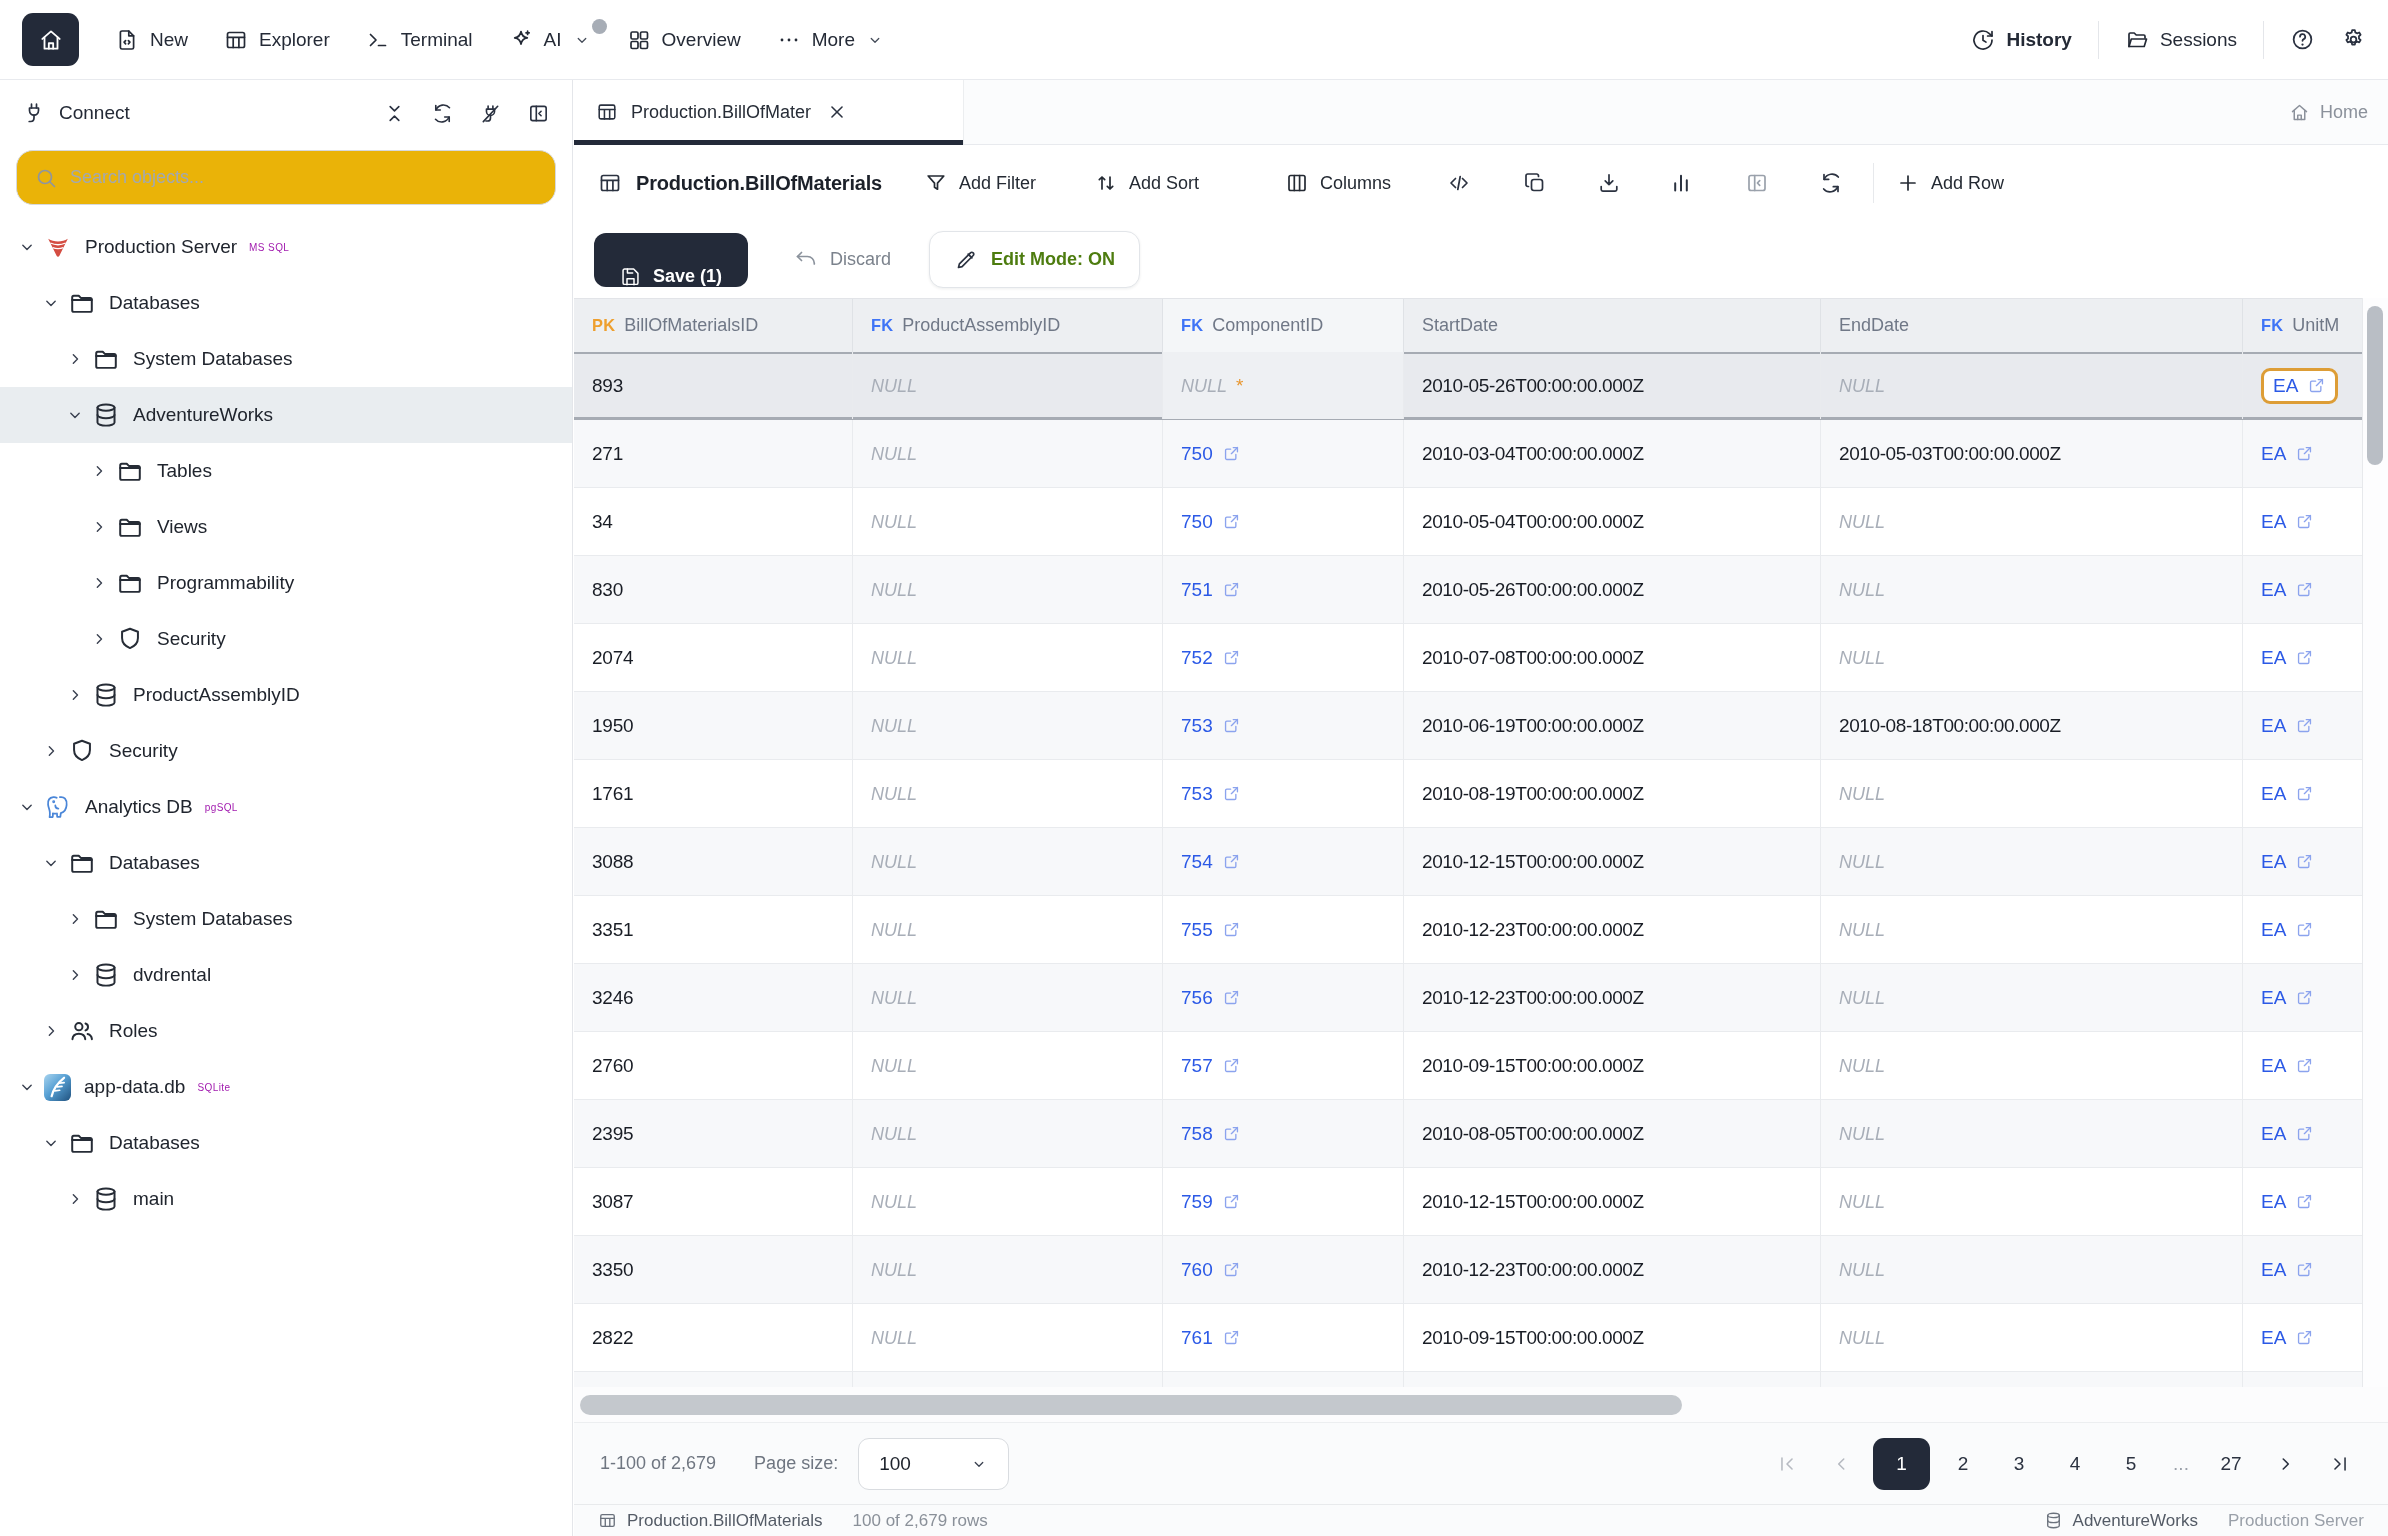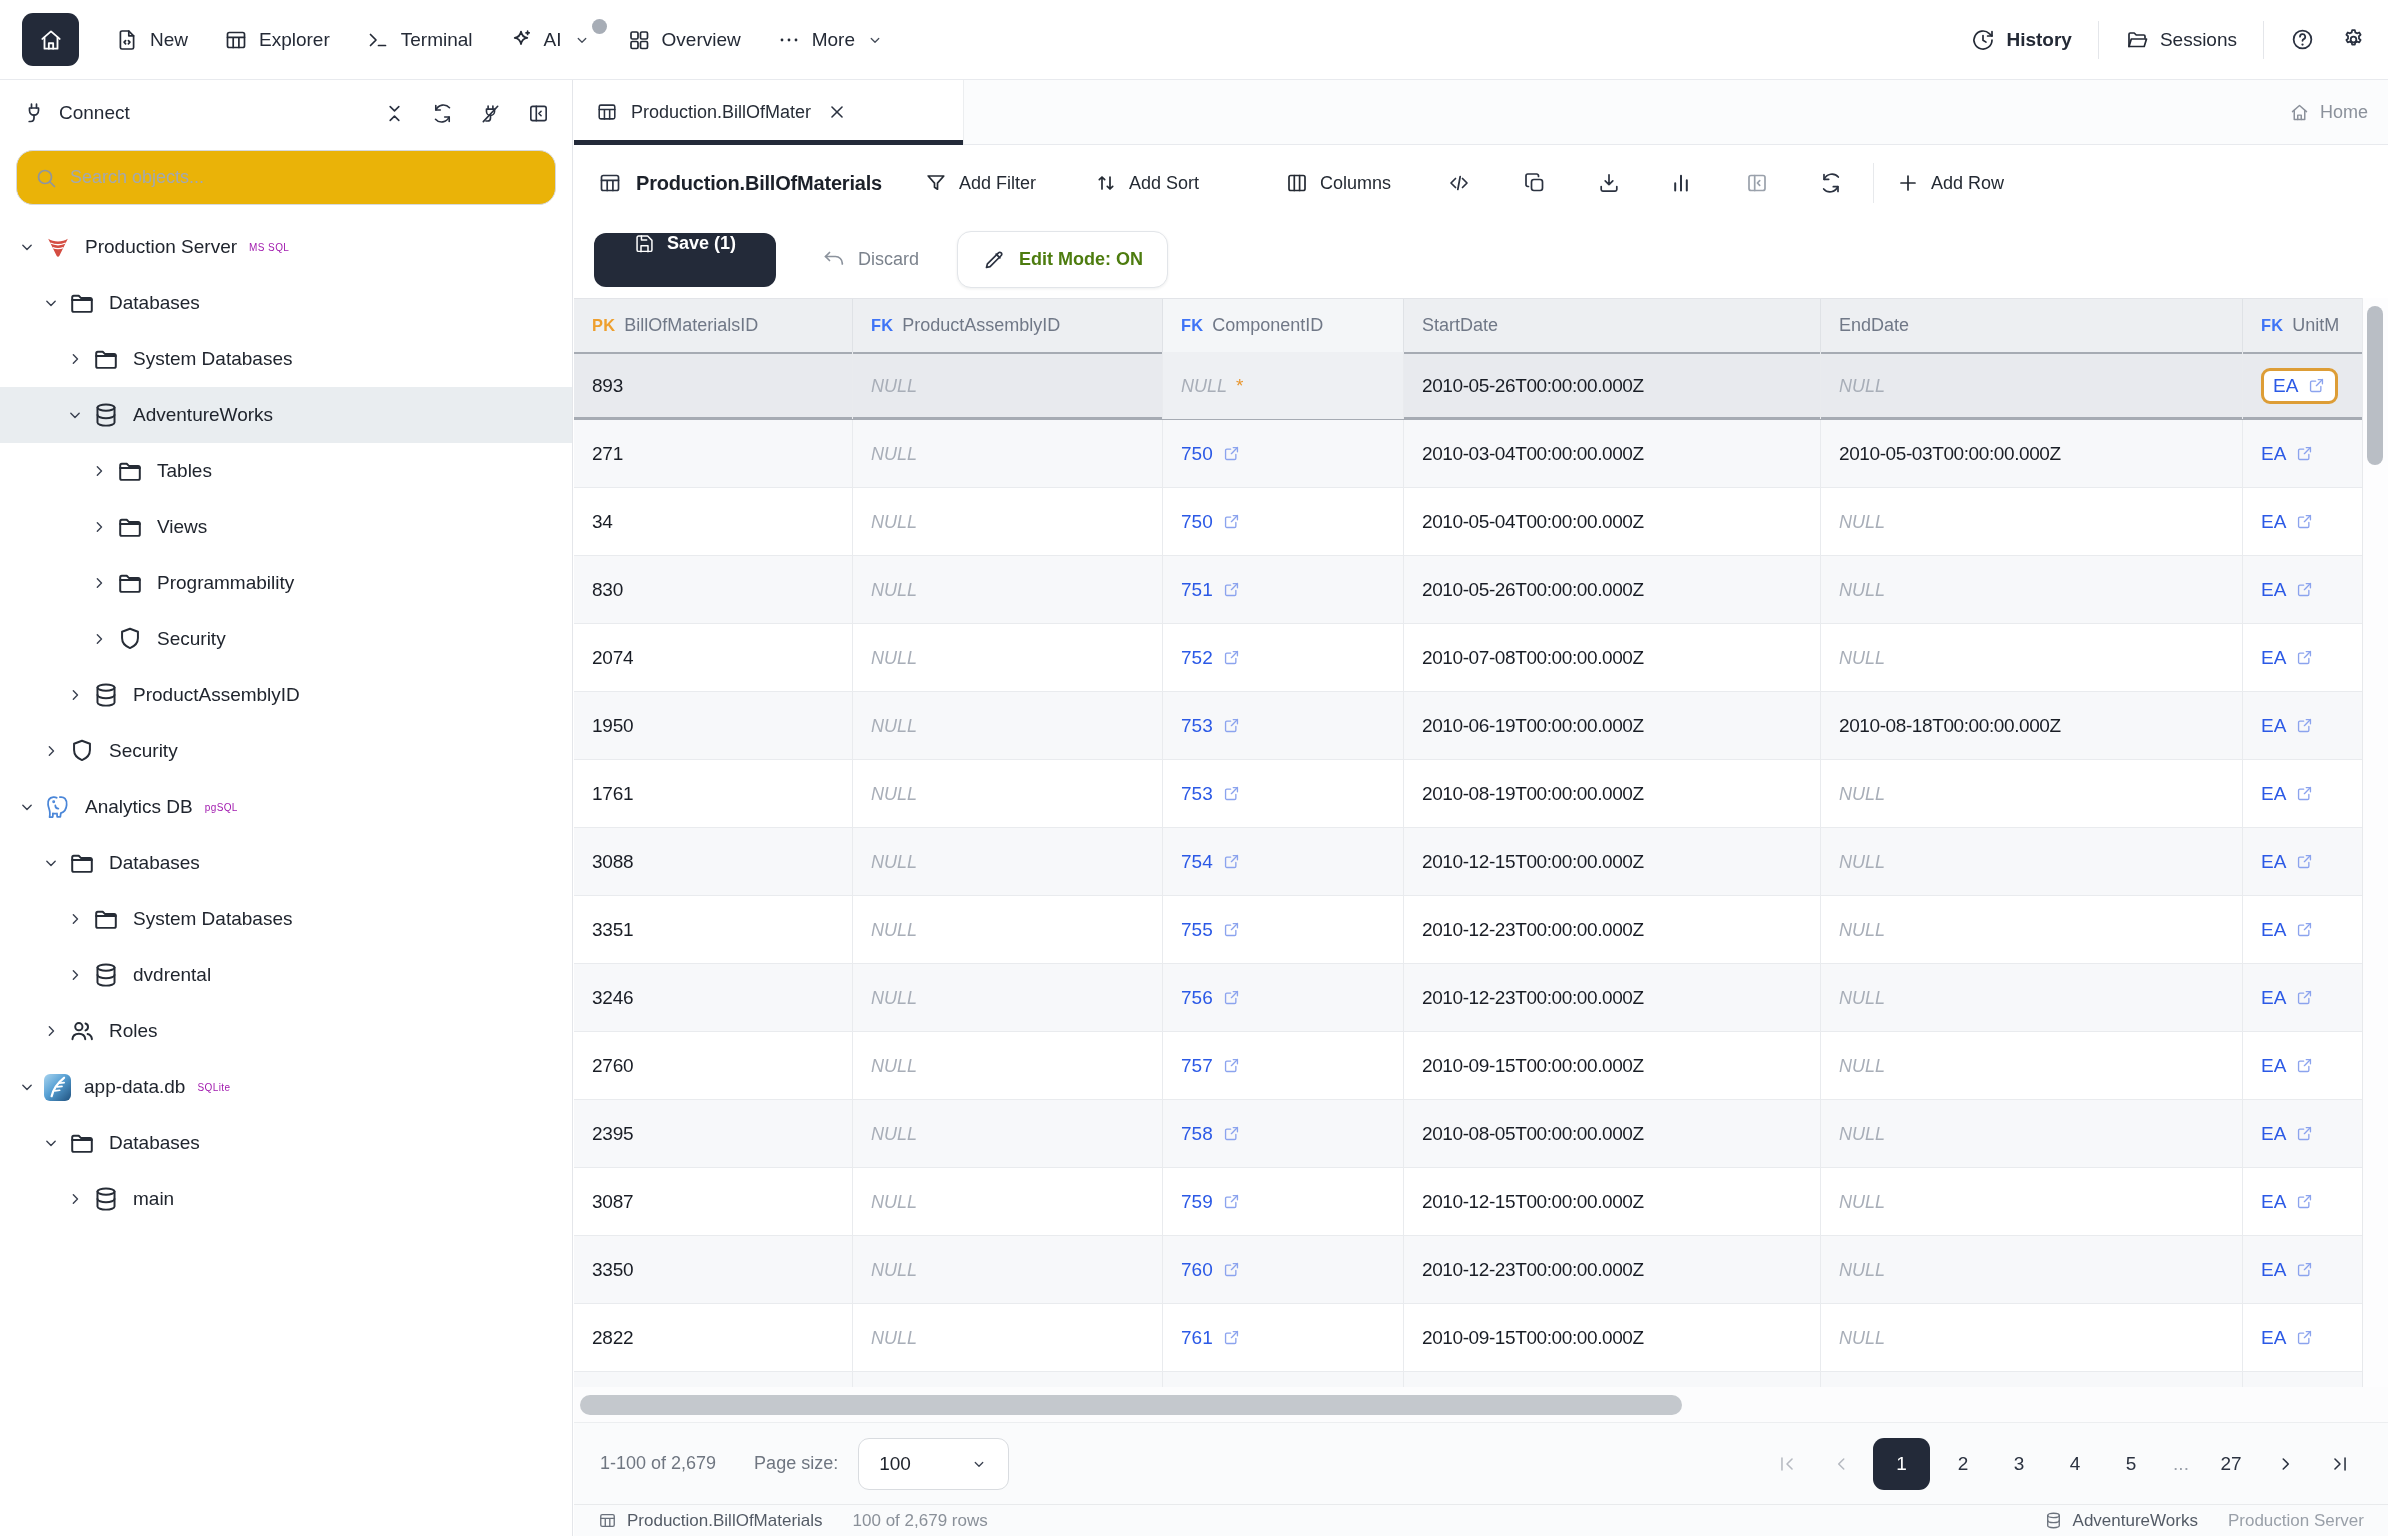--- a/index.html
+++ b/index.html
@@ -73,21 +73,21 @@
   .tb-title .icon{color:#2b3240}
   .tb-title-text{font-size:20px;font-weight:700;color:#1c212a;letter-spacing:-0.2px}
   .tb-btn{display:flex;align-items:center;gap:11px;font-size:18px;font-weight:500;
           color:#242a33;cursor:pointer;white-space:nowrap}
   .tb-ico{color:#2b3240;cursor:pointer}
   .tb-ico.dim{color:#9aa1ab}
   .tb-divider{width:1px;height:40px;background:#e7e9ec;margin-left:30px}
 
   .editbar{height:78px;background:#fff;display:flex;align-items:center;padding:0 20px}
   .save-btn{height:54px;background:#232a39;color:#fff;border-radius:12px;display:flex;
-            align-items:flex-start;gap:12px;padding:0 40px;font-size:18px;font-weight:600;cursor:pointer}
+            align-items:flex-end;gap:12px;padding:0 26px;font-size:18px;font-weight:600;cursor:pointer}
   .save-btn svg{width:21px;height:21px}
   .discard-btn{margin-left:46px;display:flex;align-items:center;gap:12px;color:#7b828c;
                font-size:18px;font-weight:500;cursor:pointer}
   .discard-btn .icon{color:#8b929c}
   .editmode-btn{margin-left:38px;height:57px;background:#fff;border:1.5px solid #e2e5e9;
                 border-radius:14px;box-shadow:0 1px 3px rgba(20,25,35,.07);display:flex;
                 align-items:center;gap:13px;padding:0 24px;font-size:18px;font-weight:600;
                 color:#4d7c0f;cursor:pointer}
   .editmode-btn .icon{color:#2b3240}
 

